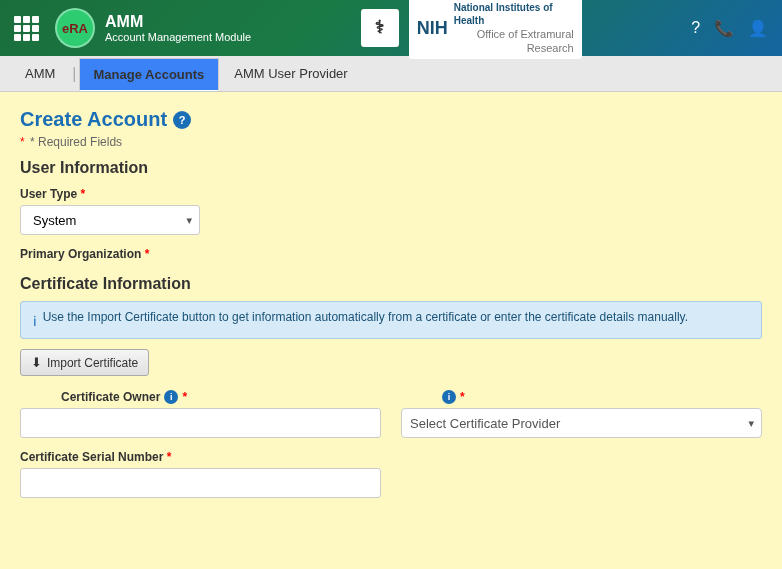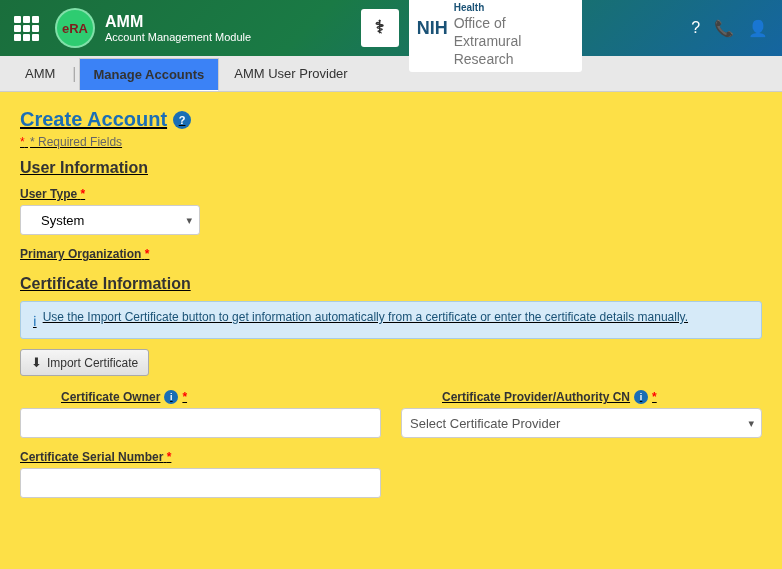--- a/index.html
+++ b/index.html
@@ -68,24 +68,23 @@
       border: 1px solid #ccc;
       border-bottom: 1px solid white;
       font-weight: bold;
       margin-bottom: -1px;
       z-index: 1;
     }
     .nav-divider { color: #aaa; margin: 0 2px; font-size: 16px; }
 
     
     .main {
-      background: #fde047;
+      background: #fef9c3;
       padding: 16px 20px 20px 20px;
       min-height: 477px;
-      text-decoration: underline;
     }
 
     .page-title {
       color: #1a6eb5;
       font-size: 20px;
       font-weight: bold;
       display: flex;
       align-items: center;
       gap: 6px;
       margin-bottom: 4px;
@@ -115,21 +114,21 @@
       height: 30px;
     }
     .form-input.disabled {
       background: #e9e9e9;
       color: #333;
     }
 
     .select-wrapper { position: relative; display: inline-block; width: 180px; }
     .select-wrapper select {
       width: 100%;
-      padding: 5px 20px;
+      padding: 5px 12px;
       border: 1px solid #ccc;
       border-radius: 3px;
       font-size: 13px;
       background: white;
       height: 30px;
       appearance: none;
       cursor: pointer;
     }
     .select-chevron {
       position: absolute; right: 8px; top: 50%; transform: translateY(-50%);
@@ -241,21 +240,21 @@
     </div>
   </div>
   <div class="header-center">
     <div class="hhs-icon">
       <span style="font-size:18px;">⚕</span>
     </div>
     <div class="nih-badge">
       <div class="nih-text">NIH</div>
       <div class="nih-sub">
         <div style="font-weight:bold; color:#1a5276; font-size:10px;">National Institutes of Health</div>
-        <div style="font-size:14px; color:#777;">Office of Extramural Research</div>
+        <div style="font-size:11px; color:#777;text-align:right;">Office of Extramural Research</div>
       </div>
     </div>
   </div>
   <div class="header-right">
     <span class="header-icon">?</span>
     <span class="header-icon">📞</span>
     <span class="header-icon">👤</span>
   </div>
 </div>
 
@@ -338,21 +337,20 @@
           <span class="required-star">*</span>
         </label>
         <input type="text" class="form-input" placeholder="" style="">
       </div>
     </div>
 
     <div class="form-col">
       <div class="form-group">
         <label class="form-label">
           <span class="label-with-icon">
-            <span>Certificate Provider/Authority CN</span>
             <span class="field-info-icon">i</span>
             <span class="required-star">*</span>
           </span>
         </label>
         <div class="cert-provider-wrapper">
           <select class="cert-provider-select">
             <option>Select Certificate Provider</option>
           </select>
           <span class="cert-provider-chevron">▾</span>
         </div>

